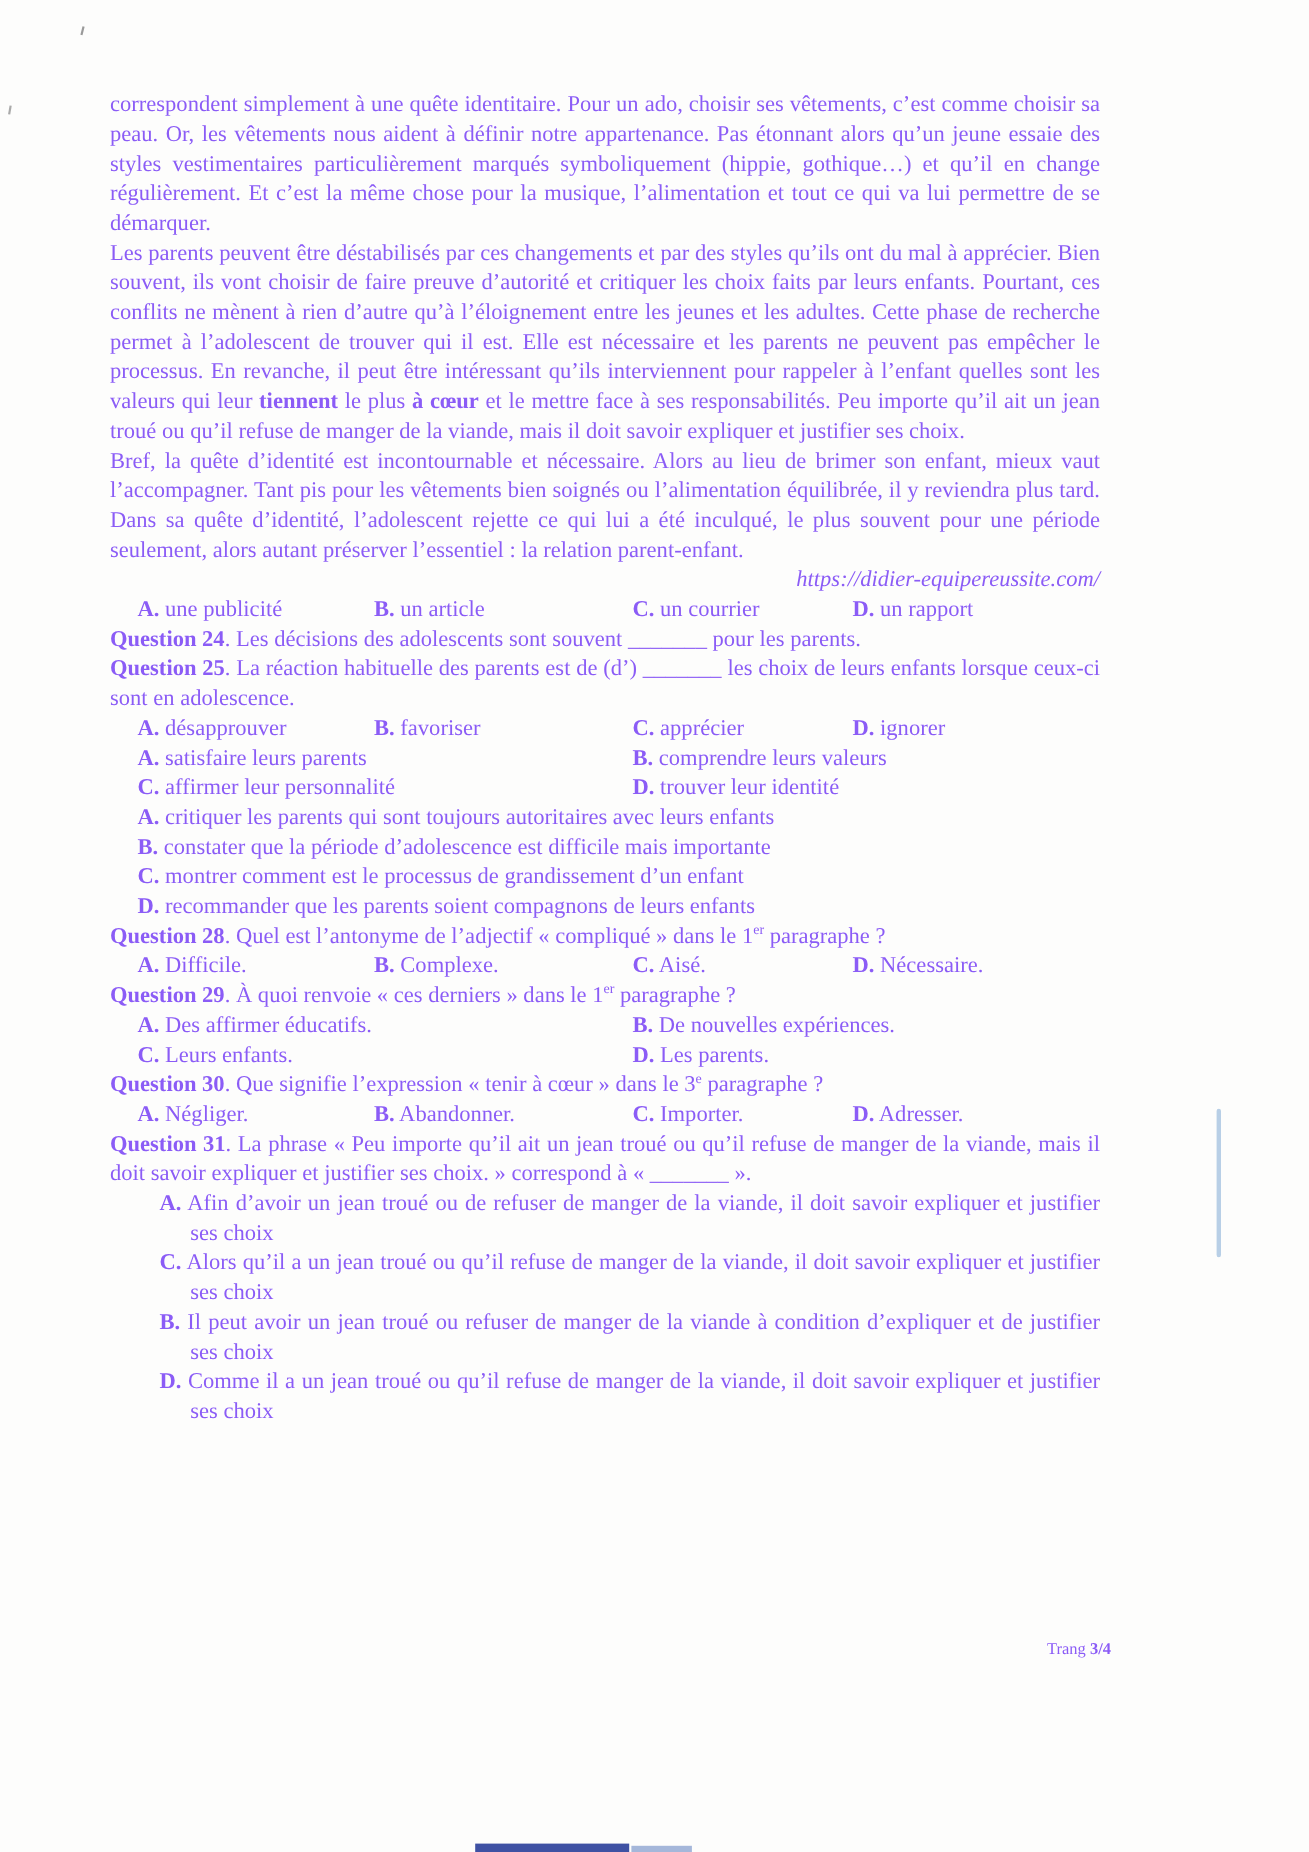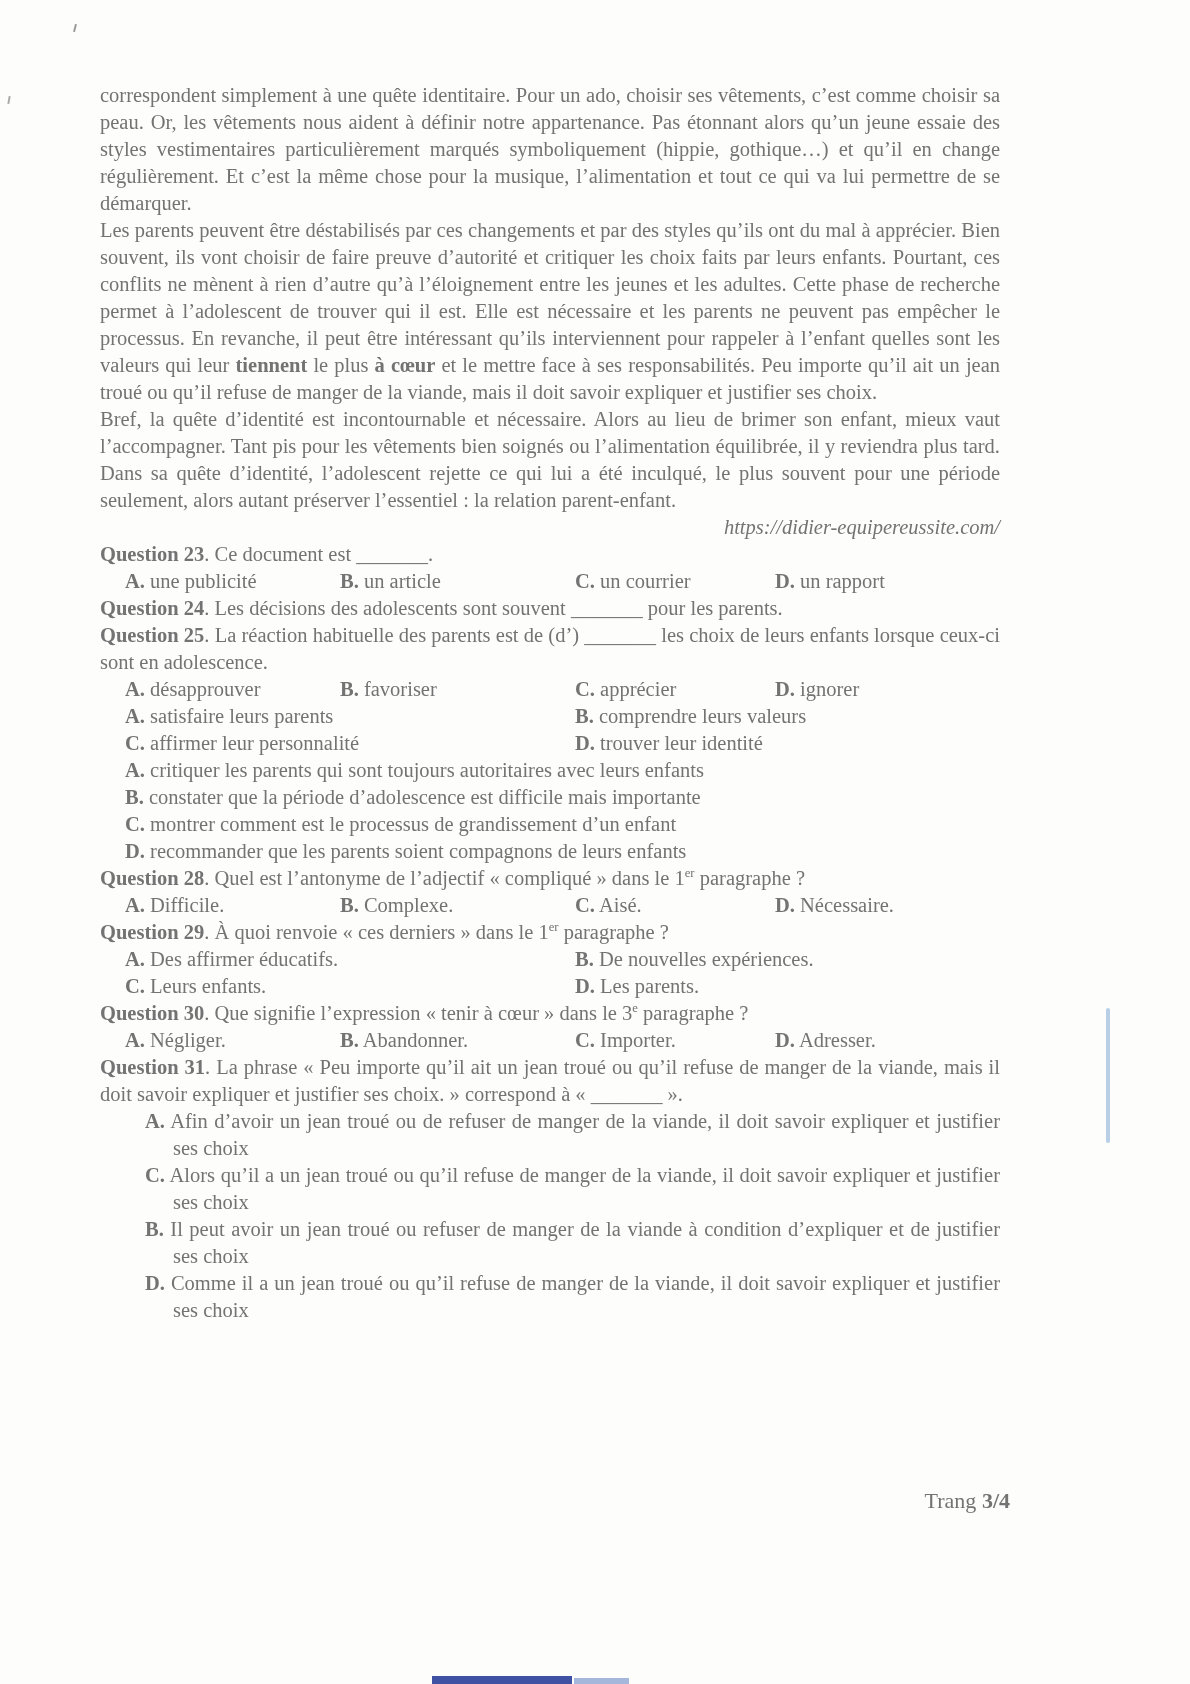--- a/index.html
+++ b/index.html
@@ -9,21 +9,21 @@
     height: 1684px;
     background: #ffffff;
     font-family: "Liberation Serif", "DejaVu Serif", serif;
   }
 
   .page {
     position: relative;
     width: 1190px;
     height: 1684px;
     background: #fdfdfc;
-    color: #737373;
+    color: #8b5cf6;
     font-size: 20.5px;
     line-height: 27px;
     padding: 82px 190px 0 100px;
     overflow: hidden;
   }
 
   .passage p { text-align: justify; }
   .passage .source {
     text-align: right;
     font-style: italic;
@@ -53,21 +53,21 @@
     margin-left: 20px;
   }
   .ol { font-weight: bold; }
 
   sup { font-size: 0.62em; vertical-align: super; line-height: 0; }
 
   .footer {
     position: absolute;
     top: 1487px;
     right: 180px;
-    font-size: 22px;
+    font-size: 15px;
   }
   .footer b { font-weight: bold; }
 
   
   .artifact-line-right {
     position: absolute;
     top: 1008px;
     right: 80px;
     width: 4px;
     height: 135px;
@@ -121,21 +121,20 @@
   <div class="passage">
     <p>correspondent simplement à une quête identitaire. Pour un ado, choisir ses vêtements, c’est comme choisir sa peau. Or, les vêtements nous aident à définir notre appartenance. Pas étonnant alors qu’un jeune essaie des styles vestimentaires particulièrement marqués symboliquement (hippie, gothique…) et qu’il en change régulièrement. Et c’est la même chose pour la musique, l’alimentation et tout ce qui va lui permettre de se démarquer.</p>
     <p><span>Les parents peuvent être déstabilisés par ces changements et par des styles qu’ils ont du mal à apprécier. Bien souvent, ils vont choisir de faire preuve d’autorité et critiquer les choix faits par leurs enfants. Pourtant, ces conflits ne mènent à rien d’autre qu’à l’éloignement entre les jeunes et les adultes. Cette phase de recherche permet à l’adolescent de trouver qui il est. Elle est nécessaire et les parents ne peuvent pas empêcher le processus. En revanche, il peut être intéressant qu’ils interviennent pour rappeler à l’enfant quelles sont les valeurs qui leur </span><b>tiennent</b><span> le plus </span><b>à cœur</b><span> et le mettre face à ses responsabilités. Peu importe qu’il ait un jean troué ou qu’il refuse de manger de la viande, mais il doit savoir expliquer et justifier ses choix.</span></p>
     <p>Bref, la quête d’identité est incontournable et nécessaire. Alors au lieu de brimer son enfant, mieux vaut l’accompagner. Tant pis pour les vêtements bien soignés ou l’alimentation équilibrée, il y reviendra plus tard. Dans sa quête d’identité, l’adolescent rejette ce qui lui a été inculqué, le plus souvent pour une période seulement, alors autant préserver l’essentiel : la relation parent-enfant.</p>
     <p class="source">https://didier-equipereussite.com/</p>
   </div>
 
   <div class="questions">
 
     <div class="q">
-      <p class="qp"><b class="qlabel">Question 23</b><span>. Ce document est _______.</span></p>
       <div class="opts-row4">
         <span class="option"><b class="ol">A.</b> <span>une publicité</span></span>
         <span class="option"><b class="ol">B.</b> <span>un article</span></span>
         <span class="option"><b class="ol">C.</b> <span>un courrier</span></span>
         <span class="option"><b class="ol">D.</b> <span>un rapport</span></span>
       </div>
     </div>
 
     <div class="q">
       <p class="qp"><b class="qlabel">Question 24</b><span>. Les décisions des adolescents sont souvent _______ pour les parents.</span></p>

